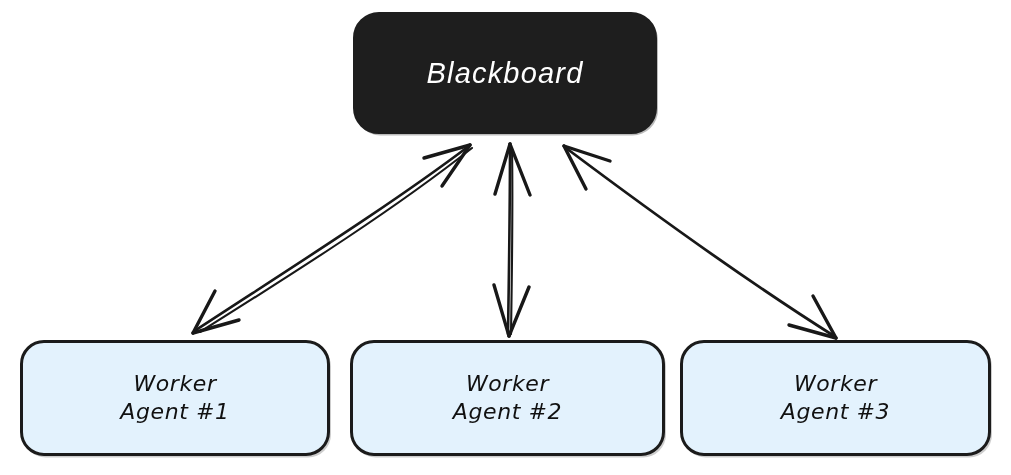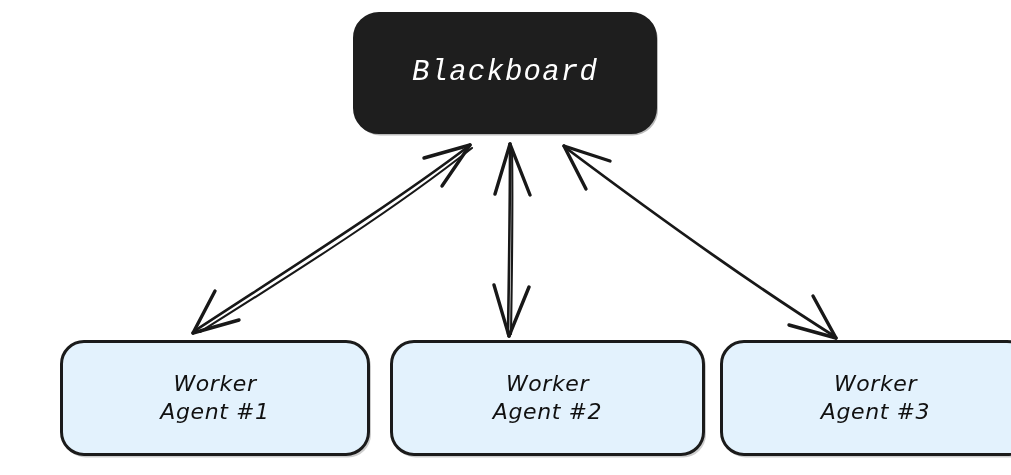--- a/index.html
+++ b/index.html
@@ -50,32 +50,31 @@
     background: #1e1e1e;
     border: 2px solid #1e1e1e;
     border-radius: 26px;
     box-shadow: 1.5px 2px 0 -0.5px rgba(30,30,30,0.30);
   }
   #node-blackboard .node-label {
     color: #ffffff;
     font-size: 29px;
     font-style: italic;
     font-weight: 400;
-    font-family: Liberation Mono, monospace;
+    font-family: Liberation Sans, sans-serif;
     letter-spacing: 1.2px;
   }
   
   .worker {
     top: 340px;
     height: 116px;
     background: #e3f2fd;
     border: 3px solid #1b1b1b;
     border-radius: 24px;
     box-shadow: 2px 2.5px 0 -1px rgba(27,27,27,0.22);
-    margin-left: 40px;
   }
   .worker .node-label {
     color: #111111;
     font-size: 22px;
     font-style: italic;
     font-family: "DejaVu Sans", sans-serif;
   }
   #node-worker-1 { left: 20px;  width: 310px; }
   #node-worker-2 { left: 350px; width: 315px; }
   #node-worker-3 { left: 680px; width: 311px; }

